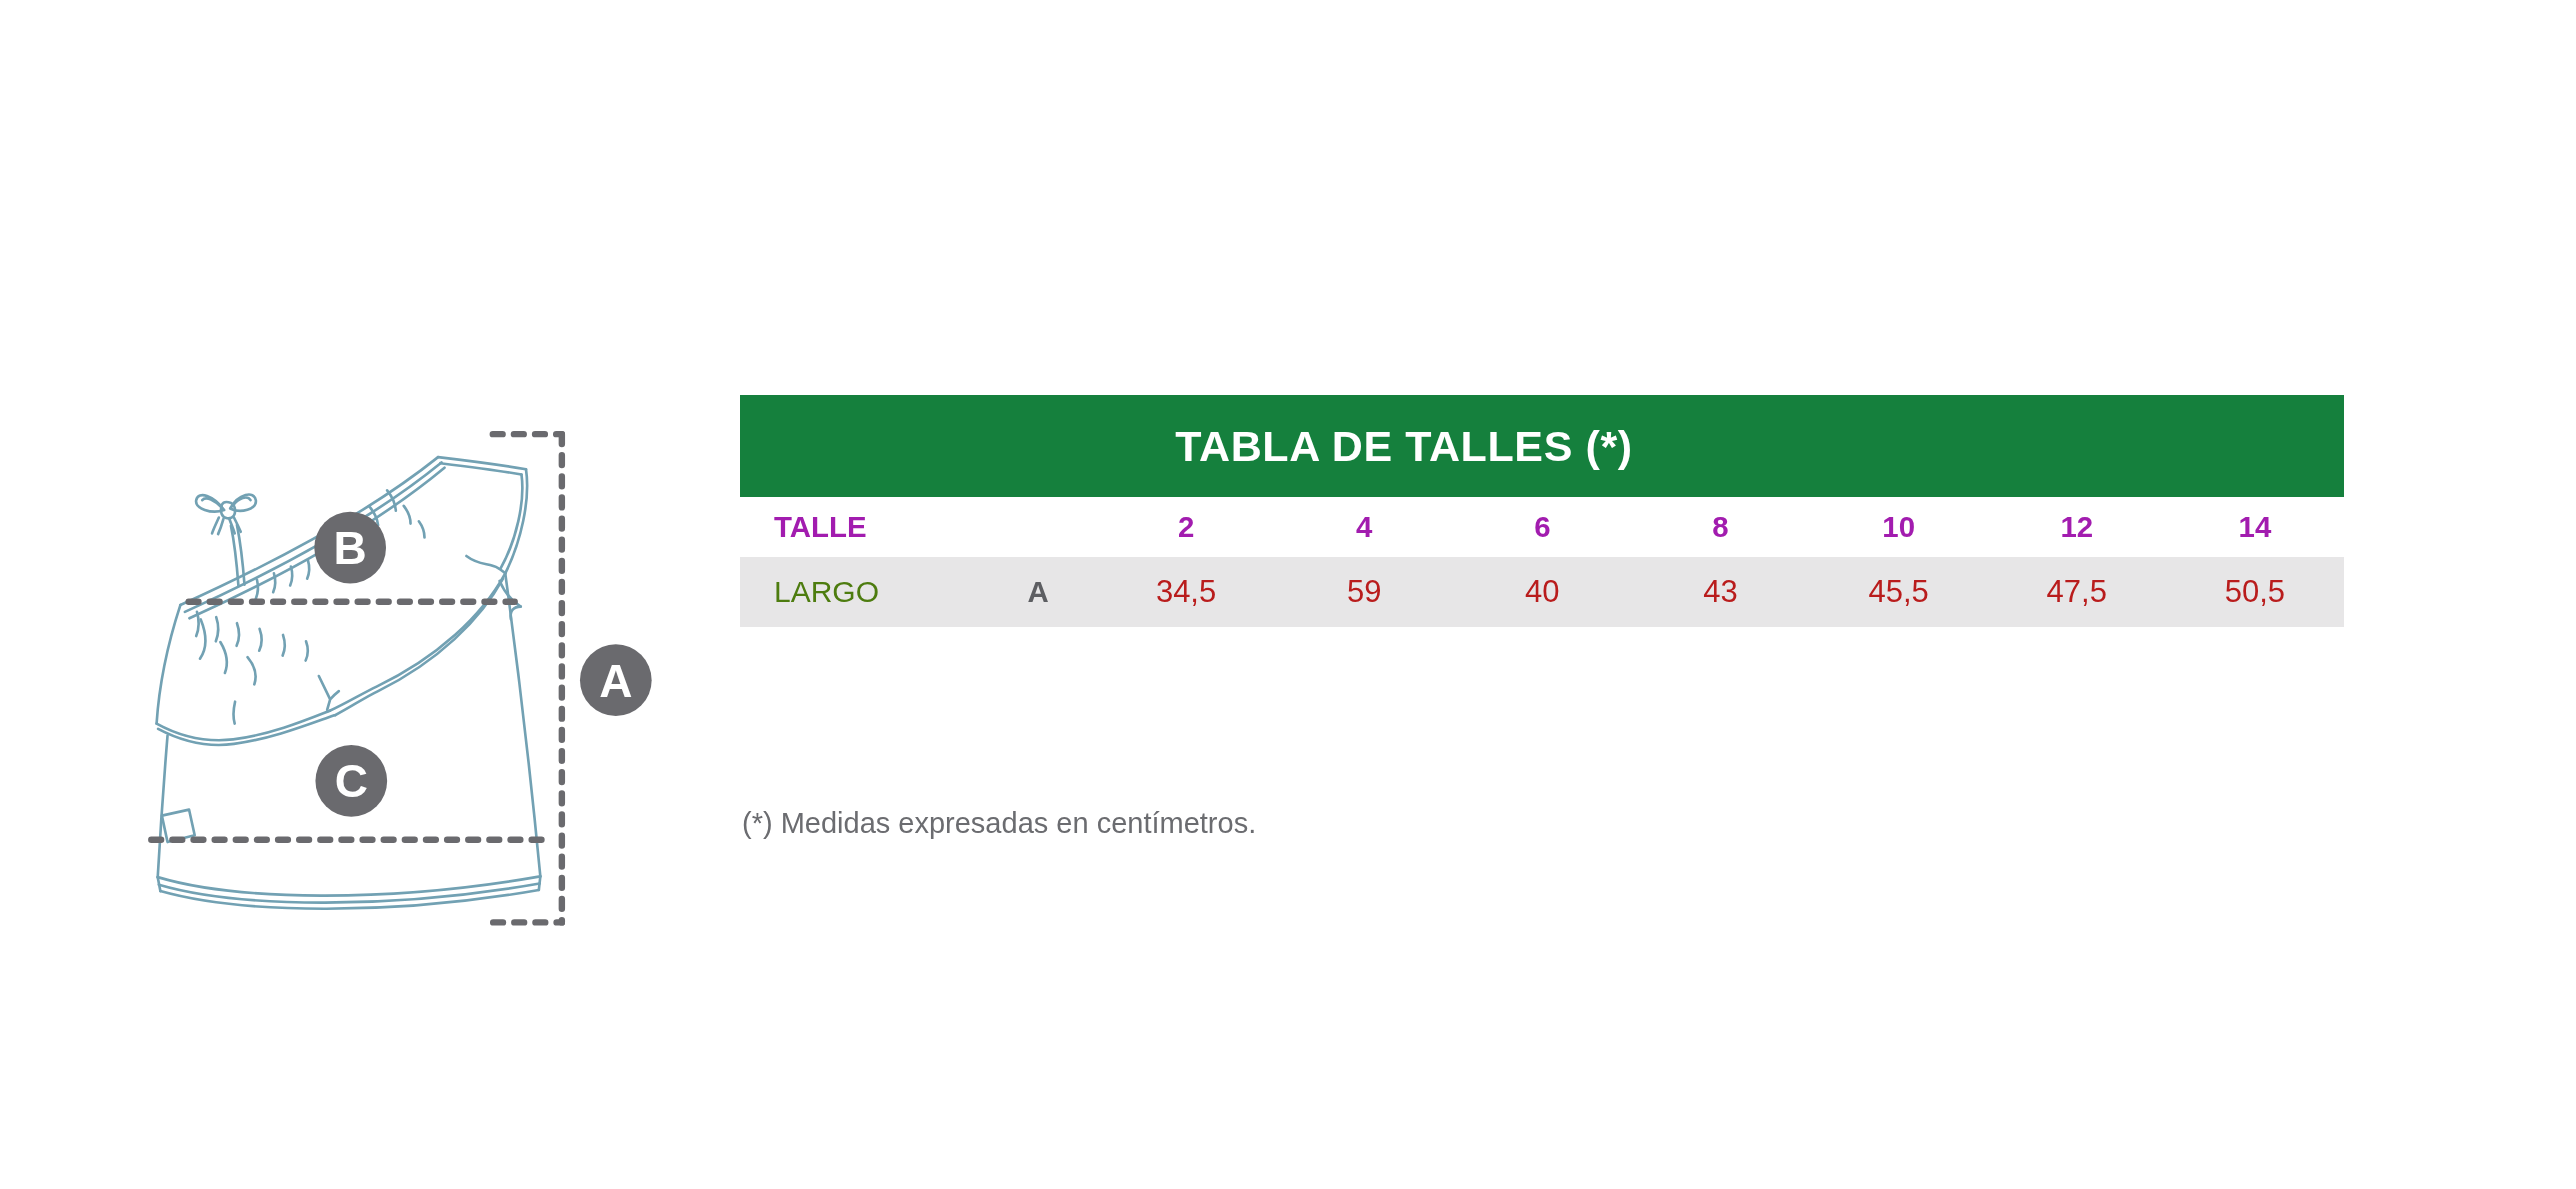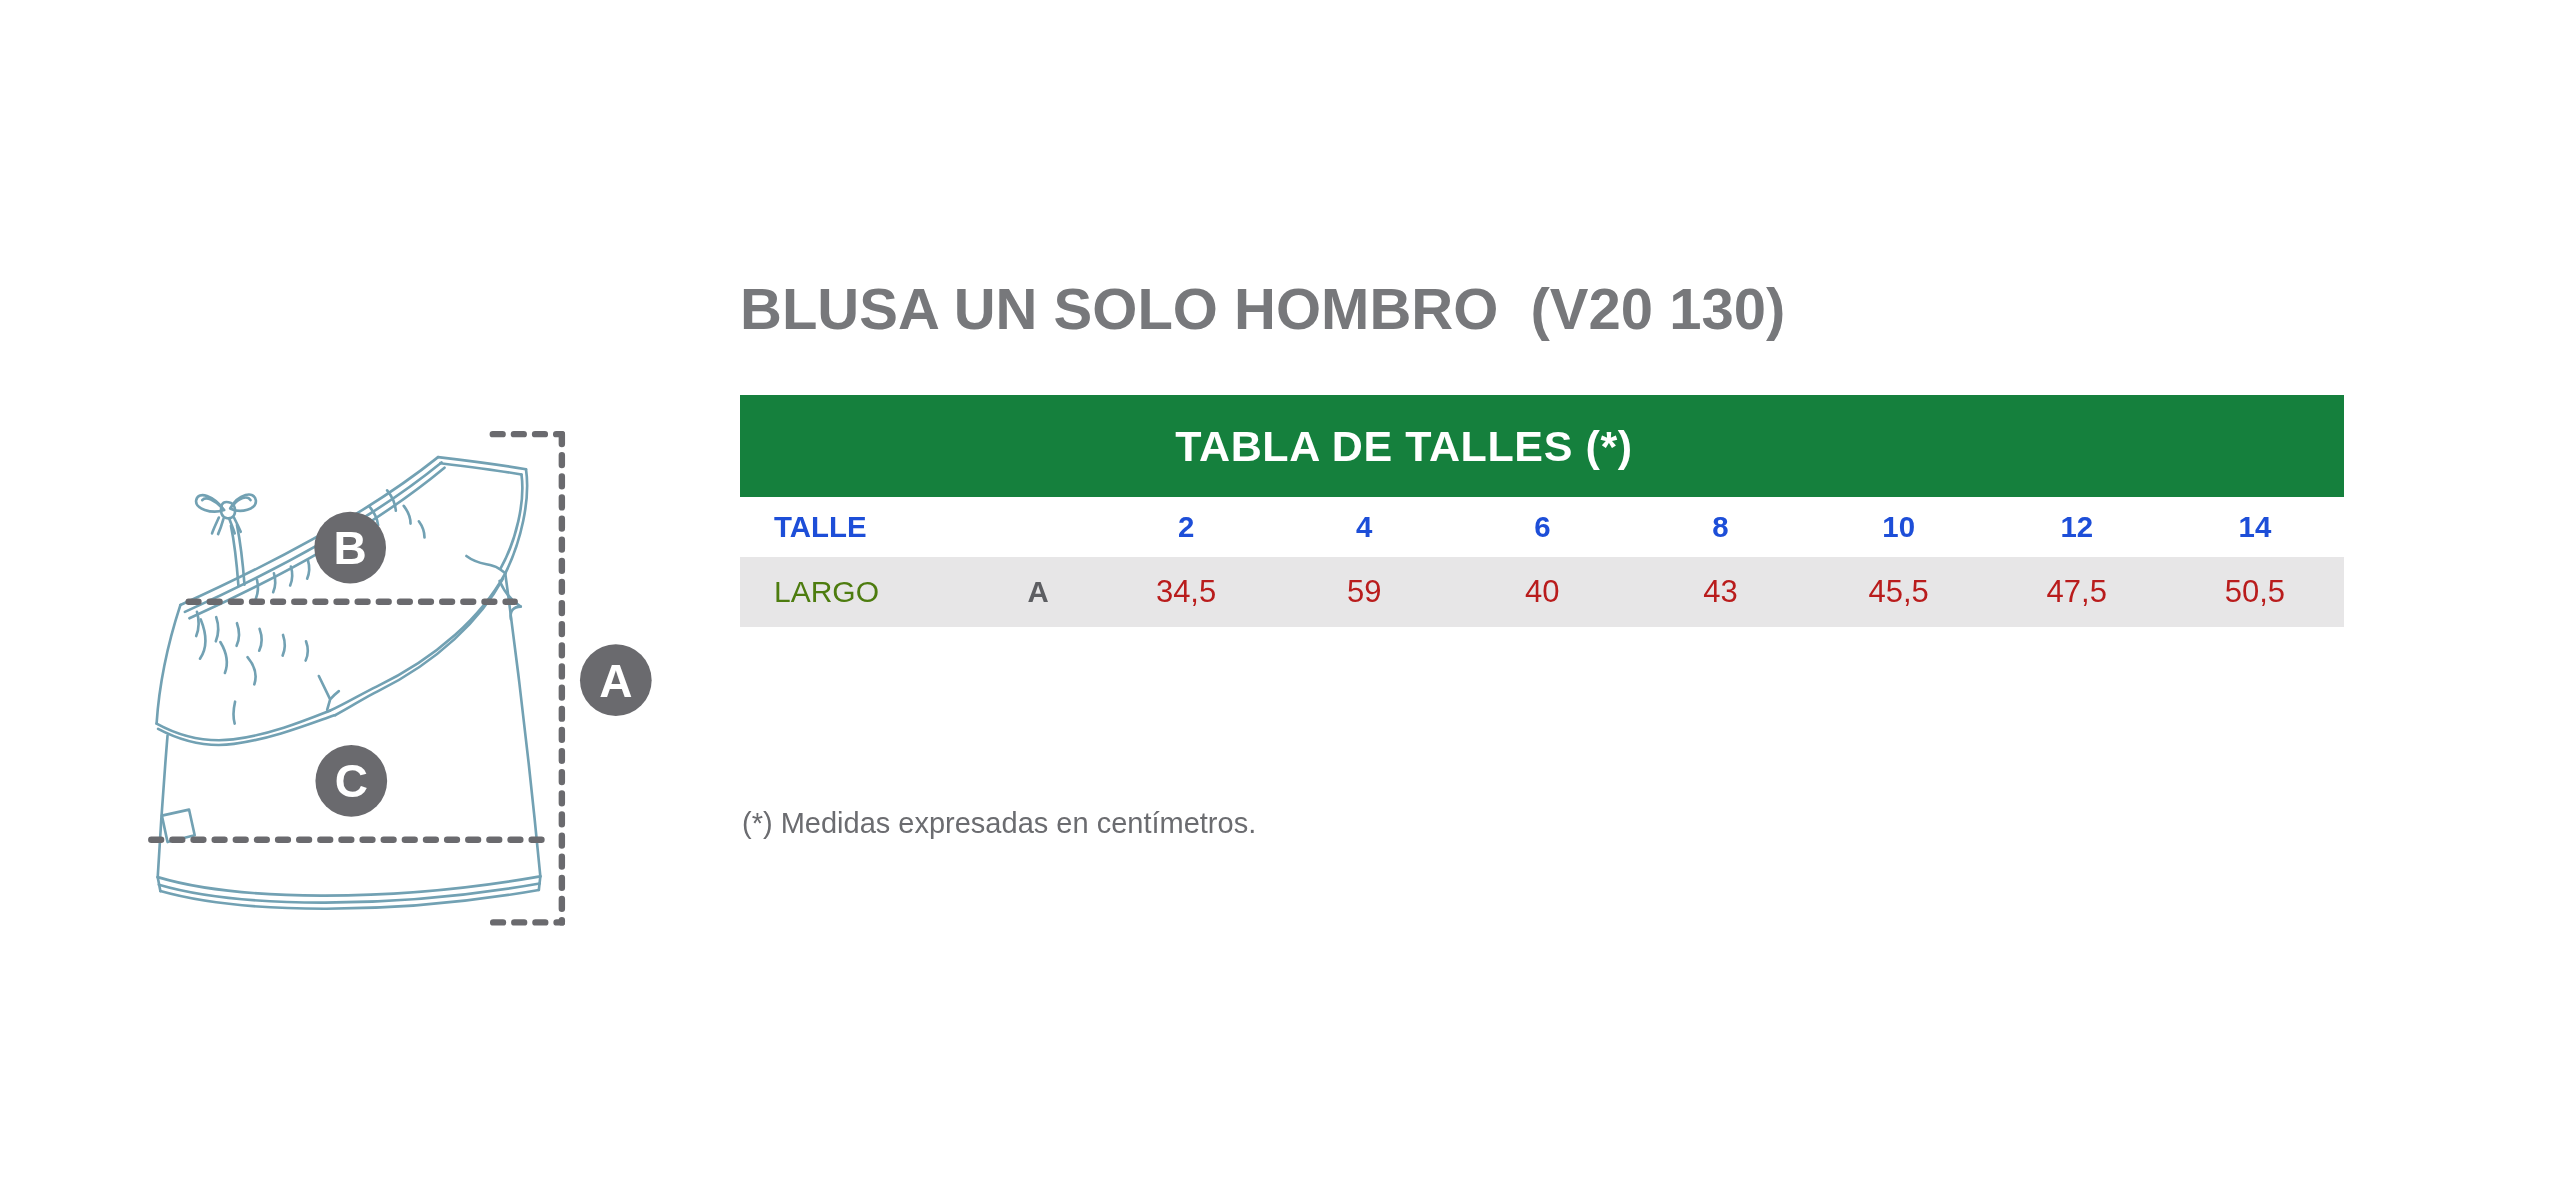--- a/index.html
+++ b/index.html
@@ -27,21 +27,21 @@
   table.sizes{
     width:100%;border-collapse:collapse;table-layout:fixed;
   }
   table.sizes col.c-measure{width:239px;}
   table.sizes col.c-marker{width:118px;}
   table.sizes th, table.sizes td{
     padding:0;vertical-align:middle;text-align:center;
     font-size:31px;color:#b91c1c;font-weight:normal;
   }
   table.sizes thead th{
-    height:60px;font-size:29.4px;font-weight:bold;color:#1d4ed8;
+    height:60px;font-size:29.4px;font-weight:bold;color:#a21caf;
   }
   table.sizes tbody td{height:70px;}
   table.sizes .measure-cell{
     text-align:left;padding-left:34px;color:#4d7c0f;font-size:30px;
   }
   table.sizes thead th.size-col-label{
     text-align:left;padding-left:34px;
   }
   table.sizes .marker-cell{font-weight:bold;color:#5D5E62;font-size:29.4px;}
   table.sizes tr.alt{background:#E7E6E7;}
@@ -60,21 +60,20 @@
   .marker-letter{
     fill:#ffffff;font-family:"Liberation Sans", sans-serif;
     font-size:122px;font-weight:bold;text-anchor:middle;
   }
 </style>
 </head>
 <body>
 
 <div class="stage">
 
-  <h1 class="page-title">BLUSA UN SOLO HOMBRO  (V20 130)</h1>
 
   <div class="diagram">
     <svg viewBox="0 0 1545 1545" xmlns="http://www.w3.org/2000/svg">
       <g class="sketch-line">
 
         <path d="M152,562 C400,450 645,322 835,170"></path>
         <path d="M164,580 C412,468 655,338 844,184"></path>
         <path d="M176,597 C424,485 664,354 852,198"></path>
 
         <path d="M835,170 C920,180 1020,194 1068,202"></path>

